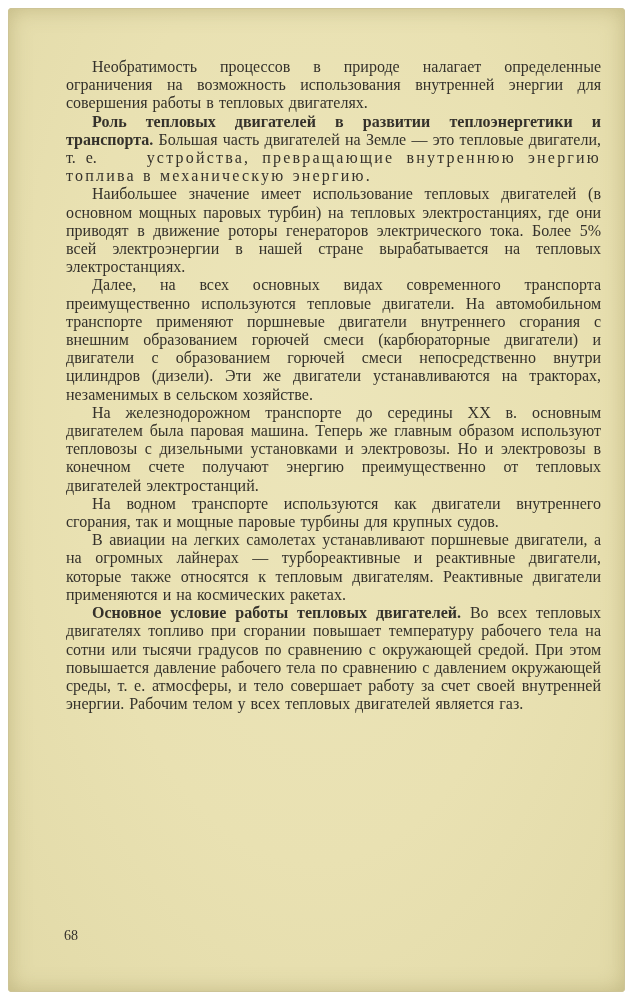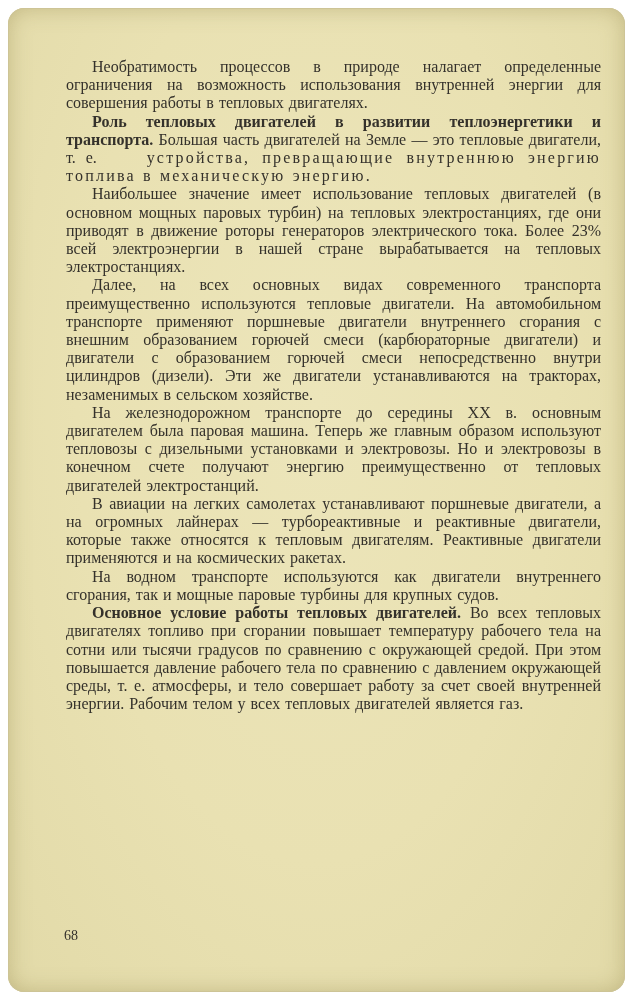--- a/index.html
+++ b/index.html
@@ -18,21 +18,21 @@
     inset: 0;
     background: #ffffff;
     padding: 8px;
     box-sizing: border-box;
   }
   .paper {
     position: relative;
     width: 100%;
     height: 100%;
     box-sizing: border-box;
-    border-radius: 16px;
+    border-radius: 4px;
     background:
       radial-gradient(ellipse at 50% 40%, #ece5ba 0%, #e9e1b2 55%, #e2daa8 100%);
     box-shadow:
       inset 0 0 0 1px #cdc496,
       inset 0 0 22px rgba(130, 115, 55, 0.35);
     overflow: hidden;
   }
   .text-col {
     position: absolute;
     left: 58px;
@@ -63,22 +63,22 @@
 </style>
 </head>
 <body>
 
 <div class="scan-frame">
   <div class="paper">
     <div class="text-col">
 
     <p class="para"><span class="seg-normal">Необратимость процессов в природе налагает определенные ограничения на возможность использования внутренней энергии для совершения работы в тепловых двигателях.</span></p>
         <p class="para"><span class="seg-bold">Роль тепловых двигателей в развитии теплоэнергетики и транспорта. </span><span class="seg-normal">Большая часть двигателей на Земле — это тепловые двигатели, т. е. </span><span class="seg-spaced">устройства, превращающие внутреннюю энергию топлива в механическую энергию.</span></p>
-        <p class="para"><span class="seg-normal">Наибольшее значение имеет использование тепловых двигателей (в основном мощных паровых турбин) на тепловых электростанциях, где они приводят в движение роторы генераторов электрического тока. Более 23% всей электроэнергии в нашей стране вырабатывается на тепловых электростанциях.</span></p>
+        <p class="para"><span class="seg-normal">Наибольшее значение имеет использование тепловых двигателей (в основном мощных паровых турбин) на тепловых электростанциях, где они приводят в движение роторы генераторов электрического тока. Более 5% всей электроэнергии в нашей стране вырабатывается на тепловых электростанциях.</span></p>
         <p class="para"><span class="seg-normal">Далее, на всех основных видах современного транспорта преимущественно используются тепловые двигатели. На автомобильном транспорте применяют поршневые двигатели внутреннего сгорания с внешним образованием горючей смеси (карбюраторные двигатели) и двигатели с образованием горючей смеси непосредственно внутри цилиндров (дизели). Эти же двигатели устанавливаются на тракторах, незаменимых в сельском хозяйстве.</span></p>
         <p class="para"><span class="seg-normal">На железнодорожном транспорте до середины XX в. основным двигателем была паровая машина. Теперь же главным образом используют тепловозы с дизельными установками и электровозы. Но и электровозы в конечном счете получают энергию преимущественно от тепловых двигателей электростанций.</span></p>
+        <p class="para"><span class="seg-normal">На водном транспорте используются как двигатели внутреннего сгорания, так и мощные паровые турбины для крупных судов.</span></p>
         <p class="para"><span class="seg-normal">В авиации на легких самолетах устанавливают поршневые двигатели, а на огромных лайнерах — турбореактивные и реактивные двигатели, которые также относятся к тепловым двигателям. Реактивные двигатели применяются и на космических ракетах.</span></p>
-        <p class="para"><span class="seg-normal">На водном транспорте используются как двигатели внутреннего сгорания, так и мощные паровые турбины для крупных судов.</span></p>
         <p class="para"><span class="seg-bold">Основное условие работы тепловых двигателей. </span><span class="seg-normal">Во всех тепловых двигателях топливо при сгорании повышает температуру рабочего тела на сотни или тысячи градусов по сравнению с окружающей средой. При этом повышается давление рабочего тела по сравнению с давлением окружающей среды, т. е. атмосферы, и тело совершает работу за счет своей внутренней энергии. Рабочим телом у всех тепловых двигателей является газ.</span></p>
       </div>
     <div class="page-number">68</div>
   </div>
 </div>
 
 </body></html>

